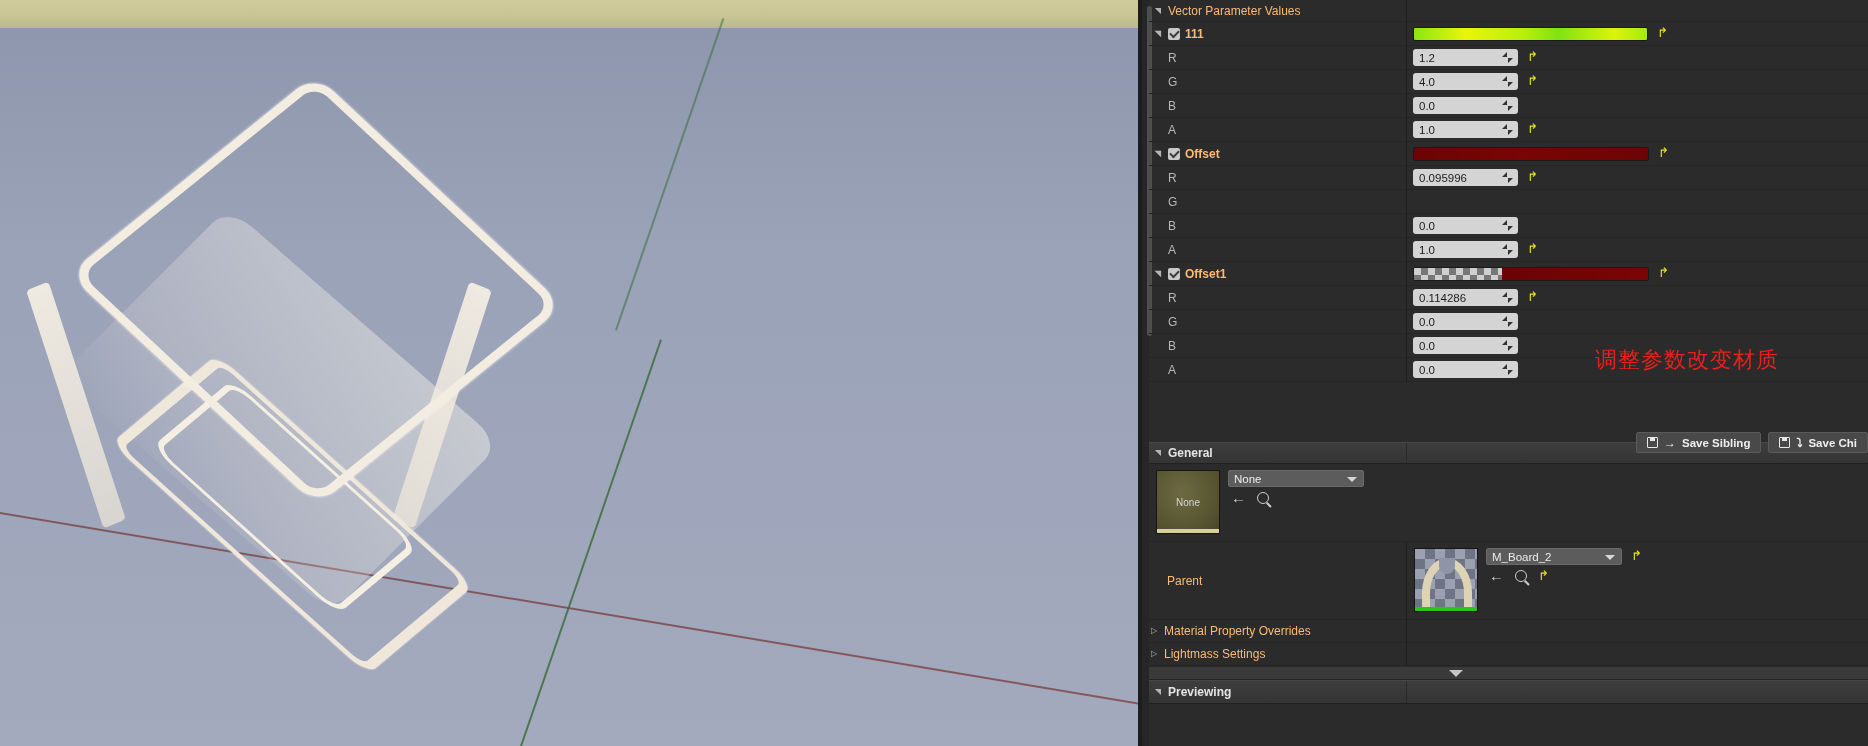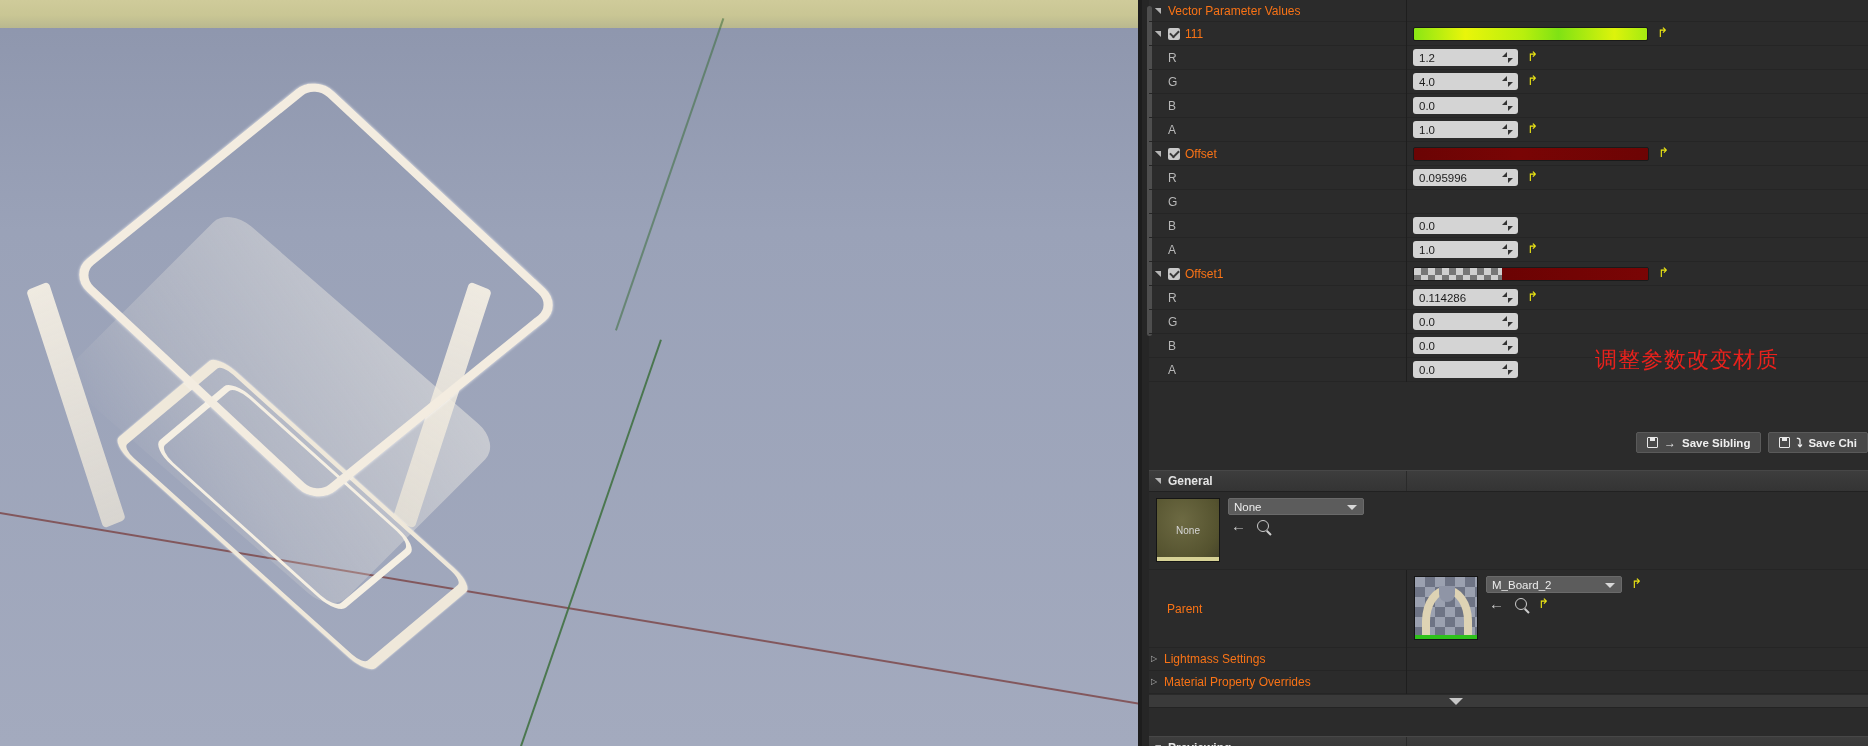--- a/index.html
+++ b/index.html
@@ -175,33 +175,32 @@
   }
   .cbox::after {
     content: "";
     position: absolute; left: 2px; top: 2px;
     width: 7px; height: 4px;
     border-left: 2px solid #3a3a3a;
     border-bottom: 2px solid #3a3a3a;
     transform: rotate(-45deg);
   }
 
-  .lbl { color: #f97316; font-size: 12px; white-space: nowrap; }
+  .lbl { color: #fdba74; font-size: 12px; white-space: nowrap; }
   .lbl.sub { color: #b8b8b8; }
-  .indent-2 { padding-left: 20px; }
+  .indent-2 { padding-left: 20px; font-weight: bold; }
   .indent-3 { padding-left: 36px; }
 
   
   .cat {
     display: flex; align-items: center;
     height: 22px;
     background: linear-gradient(180deg, #3d3d3d, #343434);
     border-bottom: 1px solid #212121;
     border-top: 1px solid #474747;
-    margin-top: 28px;
   }
   .cat .namecol {
     width: 258px; flex: 0 0 258px; height: 100%;
     display: flex; align-items: center; padding-left: 6px;
     border-right: 1px solid #2a2a2a;
   }
   .cat .valcol { flex: 1 1 auto; }
   .cat .lbl { font-weight: bold; color: #e4e4e4; font-size: 12px; }
 
   
@@ -694,29 +693,29 @@
               <span class="ico-search"></span>
               <span class="reset" style="margin-left:0;"></span>
             </div>
           </div>
         </div>
       </div>
 
       <div class="row" style="height:23px;">
         <div class="namecol" style="padding-left:2px;">
           <span class="tri closed"></span>
-          <span class="lbl">Lightmass Settings</span>
+          <span class="lbl">Material Property Overrides</span>
         </div>
         <div class="valcol"></div>
       </div>
 
       <div class="row" style="height:23px;">
         <div class="namecol" style="padding-left:2px;">
           <span class="tri closed"></span>
-          <span class="lbl">Material Property Overrides</span>
+          <span class="lbl">Lightmass Settings</span>
         </div>
         <div class="valcol"></div>
       </div>
 
       <div class="splitter" style="position:relative;left:0;">
         <span class="dn"></span>
       </div>
 
       <div class="cat" style="height:24px;">
         <div class="namecol">

